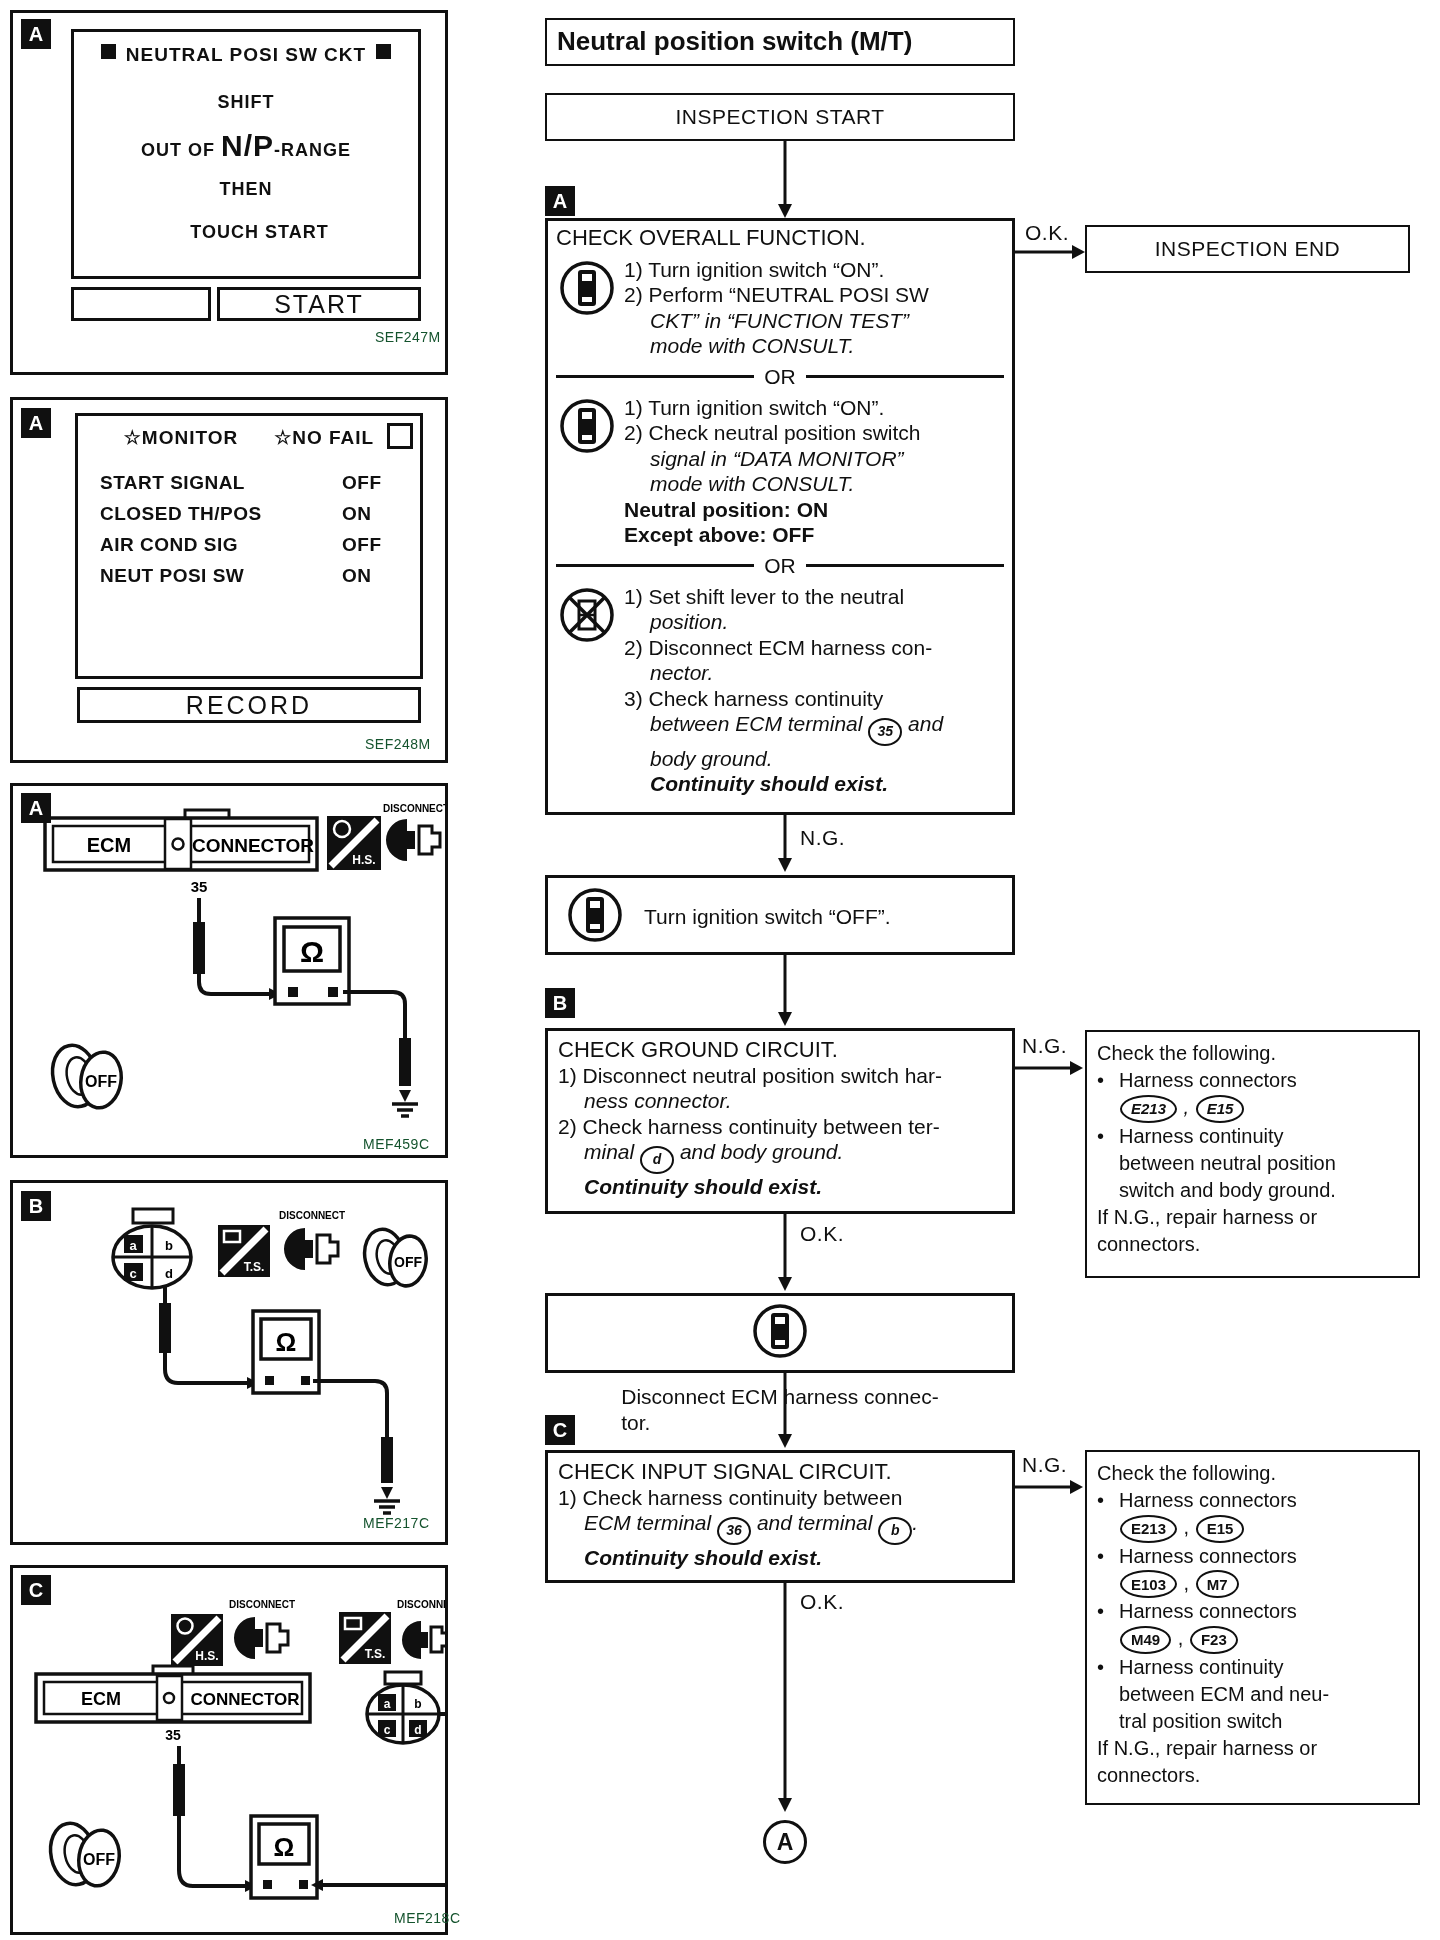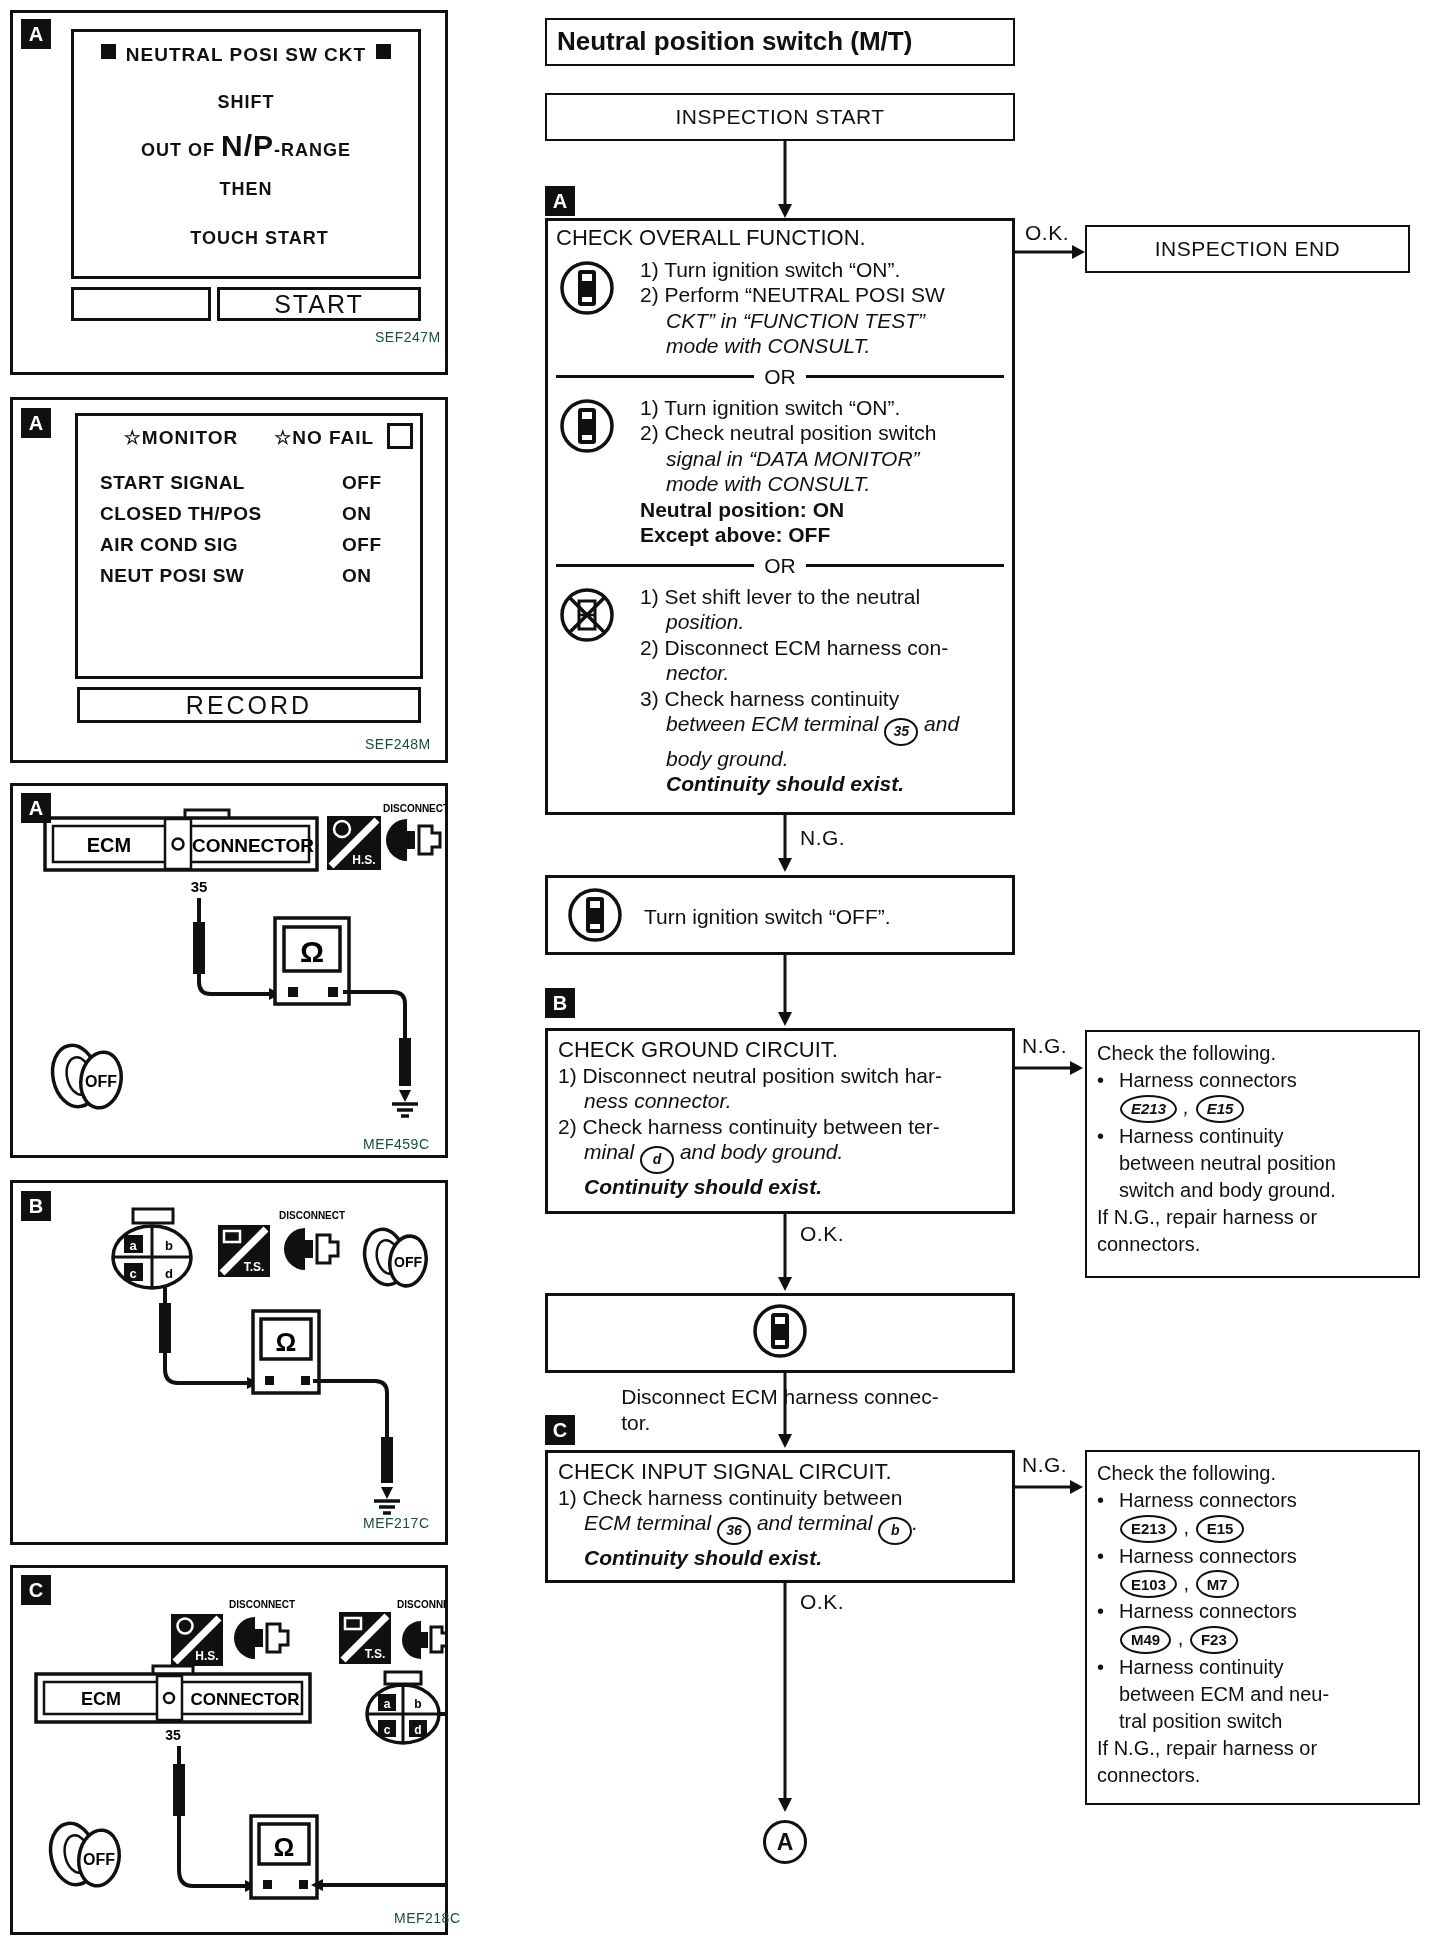--- a/index.html
+++ b/index.html
@@ -10,21 +10,21 @@
   .thinbox{border-width:2.5px;}
   .seclabel{position:absolute;width:30px;height:30px;background:#101010;color:#fff;
             font-weight:bold;font-size:20px;display:flex;align-items:center;justify-content:center;}
   .cap{position:absolute;font-size:14px;letter-spacing:.5px;color:#14532d;}
   
   .ftitle{font-size:26px;font-weight:bold;padding:6px 10px;}
   .center21{display:flex;align-items:center;justify-content:center;font-size:21px;letter-spacing:.5px;height:100%;}
   .flowline{font-size:21px;line-height:25.5px;white-space:nowrap;}
   .ind{padding-left:26px;font-style:italic;}
   .bold{font-weight:bold;}
-  .sect{display:flex;gap:22px;margin-top:6px;}
+  .sect{display:flex;gap:6px;margin-top:6px;}
   .icncol{width:62px;flex:0 0 62px;display:flex;justify-content:center;align-items:flex-start;padding-top:2px;}
   .or-row{display:flex;align-items:center;font-size:21px;margin:6px 0 4px 0;}
   .or-row::before,.or-row::after{content:"";flex:1;border-top:3px solid #101010;}
   .or-row span{padding:0 10px;}
   .term{display:inline-flex;align-items:center;justify-content:center;border:2px solid #101010;
         border-radius:50%;min-width:24px;height:24px;padding:0 3px;font-size:14px;font-weight:bold;vertical-align:-5px;}
   .badge{display:inline-flex;align-items:center;justify-content:center;border:2.5px solid #101010;
          border-radius:50%;padding:1px 9px;font-size:15px;font-weight:bold;margin:0 1px;height:22px;}
   .ngbox{padding:8px 10px;font-size:20px;line-height:27px;}
   .bullet{display:flex;}
@@ -60,21 +60,21 @@
         <span class="sq"></span>
         <span>NEUTRAL POSI SW CKT</span>
         <span class="sq"></span>
       </div>
       <div class="scr-line" style="margin-top:26px;">SHIFT</div>
       <div class="scr-line" style="margin-top:16px;">
         <span>OUT OF</span>
         <span class="npbig">N/P</span><span>-RANGE</span>
       </div>
       <div class="scr-line" style="margin-top:16px;">THEN</div>
-      <div class="scr-line" style="margin-top:28px;padding-left:27px;">TOUCH START</div>
+      <div class="scr-line" style="margin-top:22px;padding-left:27px;">TOUCH START</div>
     </div>
     <div class="btn" style="left:58px;top:274px;width:140px;height:34px;"></div>
     <div class="btn" style="left:204px;top:274px;width:204px;height:34px;">START</div>
     <div class="cap" style="left:362px;top:316px;">SEF247M</div>
   </div>
 
   <div class="box" style="left:10px;top:397px;width:438px;height:366px;">
     <div class="seclabel" style="left:8px;top:8px;">A</div>
     <div class="screen" style="left:62px;top:13px;width:348px;height:266px;">
       <div class="monhdr">

